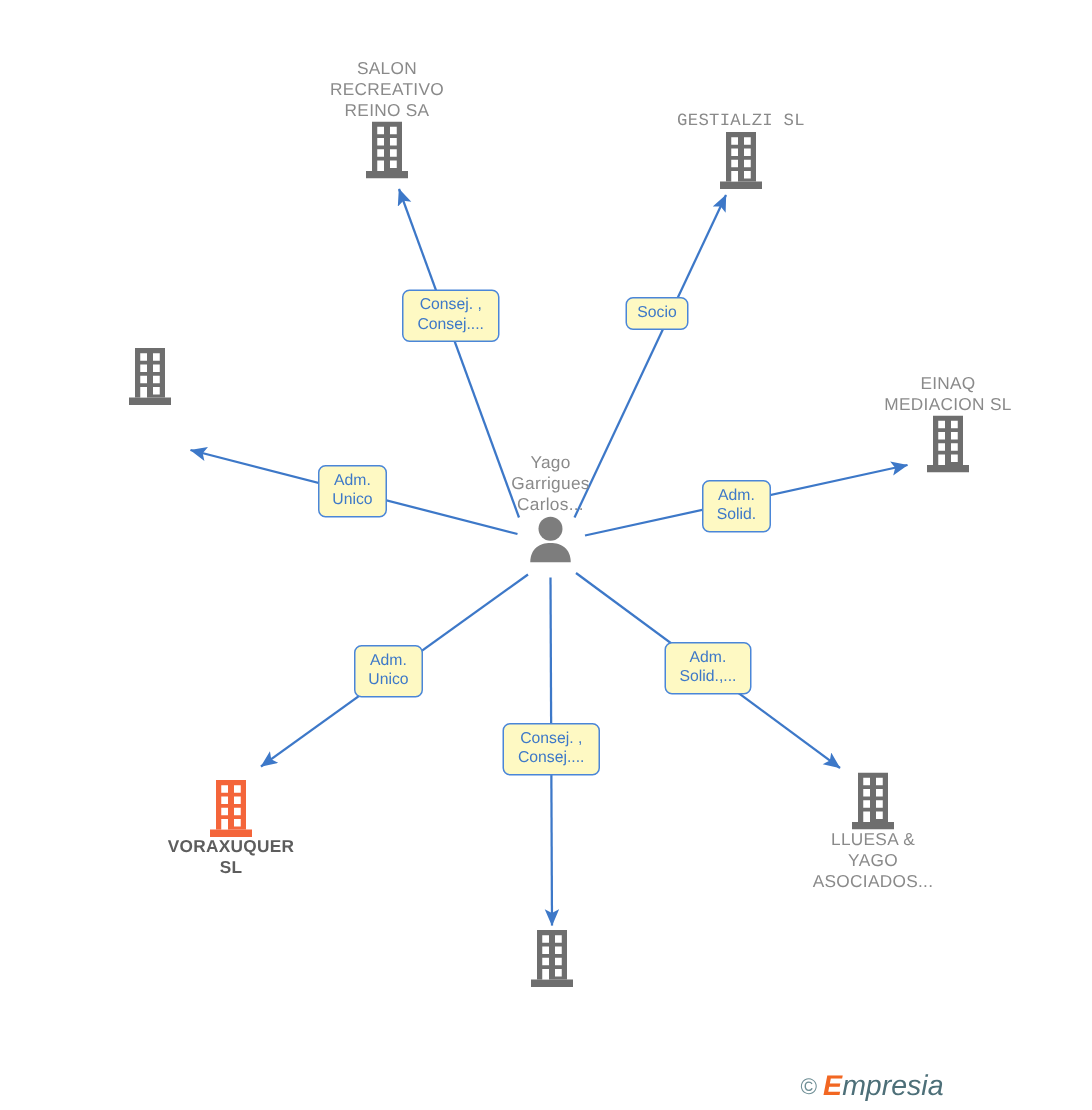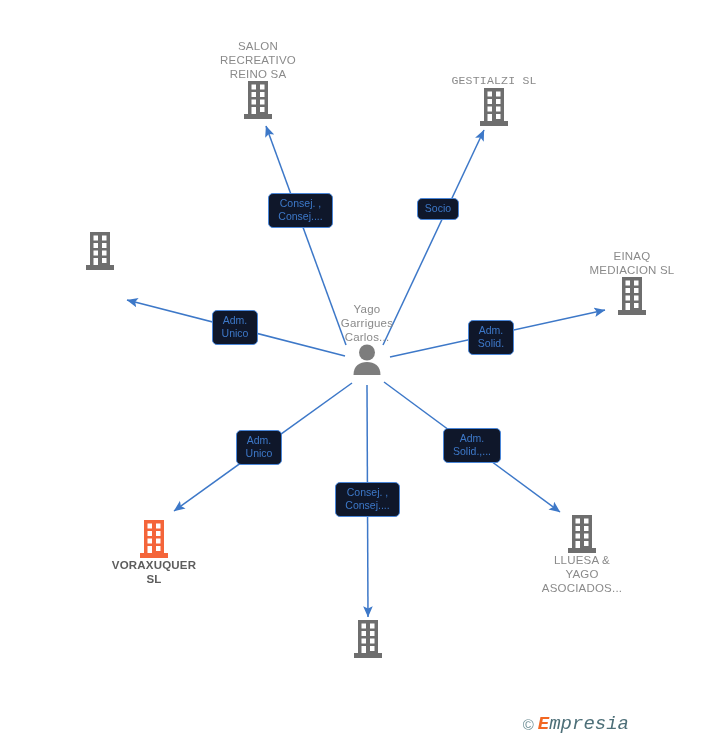--- a/index.html
+++ b/index.html
@@ -25,40 +25,40 @@
   .bld{display:block;}
 
   
   .person{display:block;}
 
   
   .elabel{
     position:absolute;
     border:1px solid #4a86d8;
     border-radius:5px;
-    background:#0f172a;
+    background:#fef9c3;
     color:#3d78c8;
     font-size:10.5px;
     line-height:13px;
     padding:3px 6px 4px 6px;
     text-align:center;
     white-space:pre-line;
     box-sizing:border-box;
   }
 
   
   .watermark{
     position:absolute;right:8px;bottom:6px;
     display:flex;align-items:center;gap:4px;
     user-select:none;
   }
   .wm-c{
     font-size:15px;color:#6f8f96;line-height:1;
   }
-  .wm-word{font-size:19px;line-height:1;font-family:Liberation Mono, monospace;}
+  .wm-word{font-size:19px;line-height:1;font-family:Liberation Sans, sans-serif;}
   .wm-word .e{color:#f26722;font-style:italic;font-weight:bold;}
   .wm-word .rest{color:#4d6f78;font-style:italic;}
 </style>
 </head>
 <body style="background: rgb(255, 255, 255);">
 
 <div id="graph">
 
   <svg class="edges" viewBox="0 0 728 740" xmlns="http://www.w3.org/2000/svg">
     <defs>

